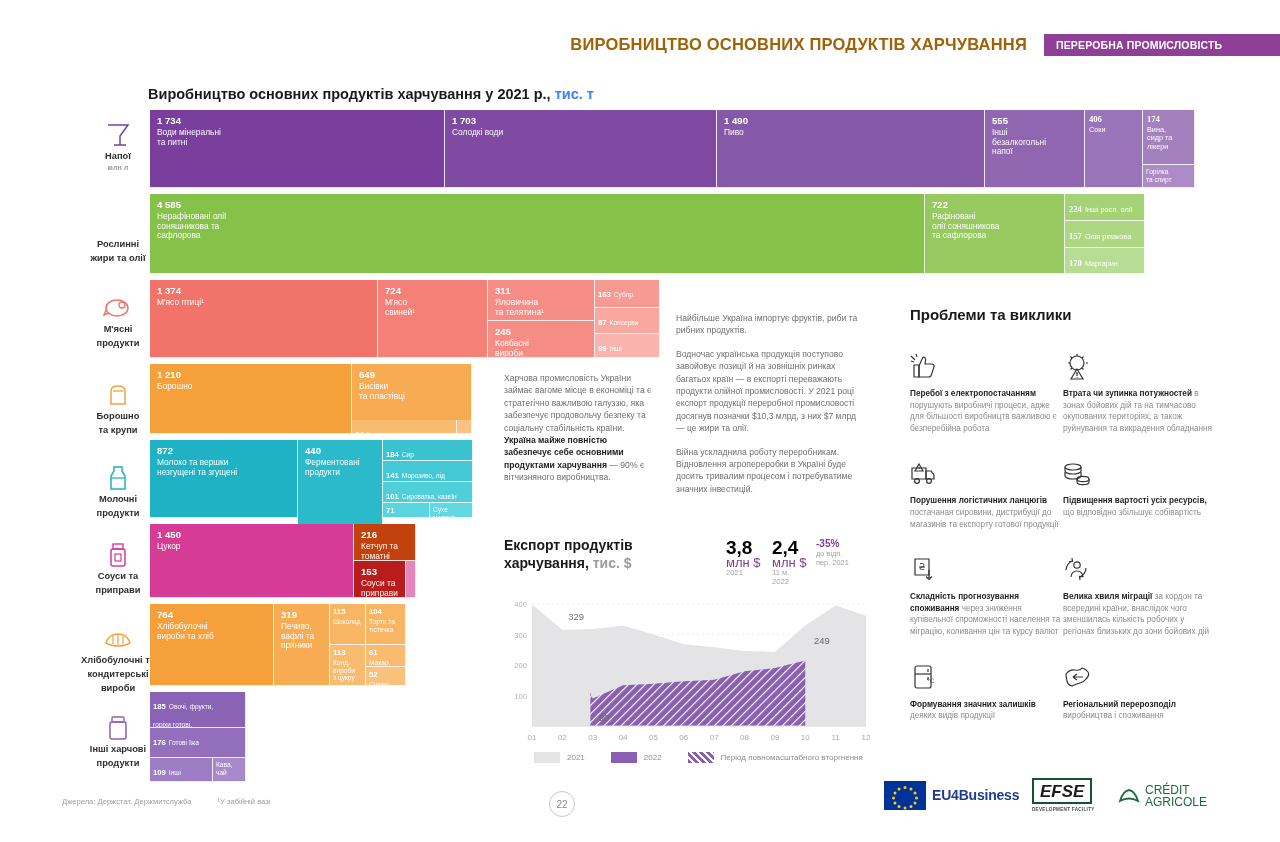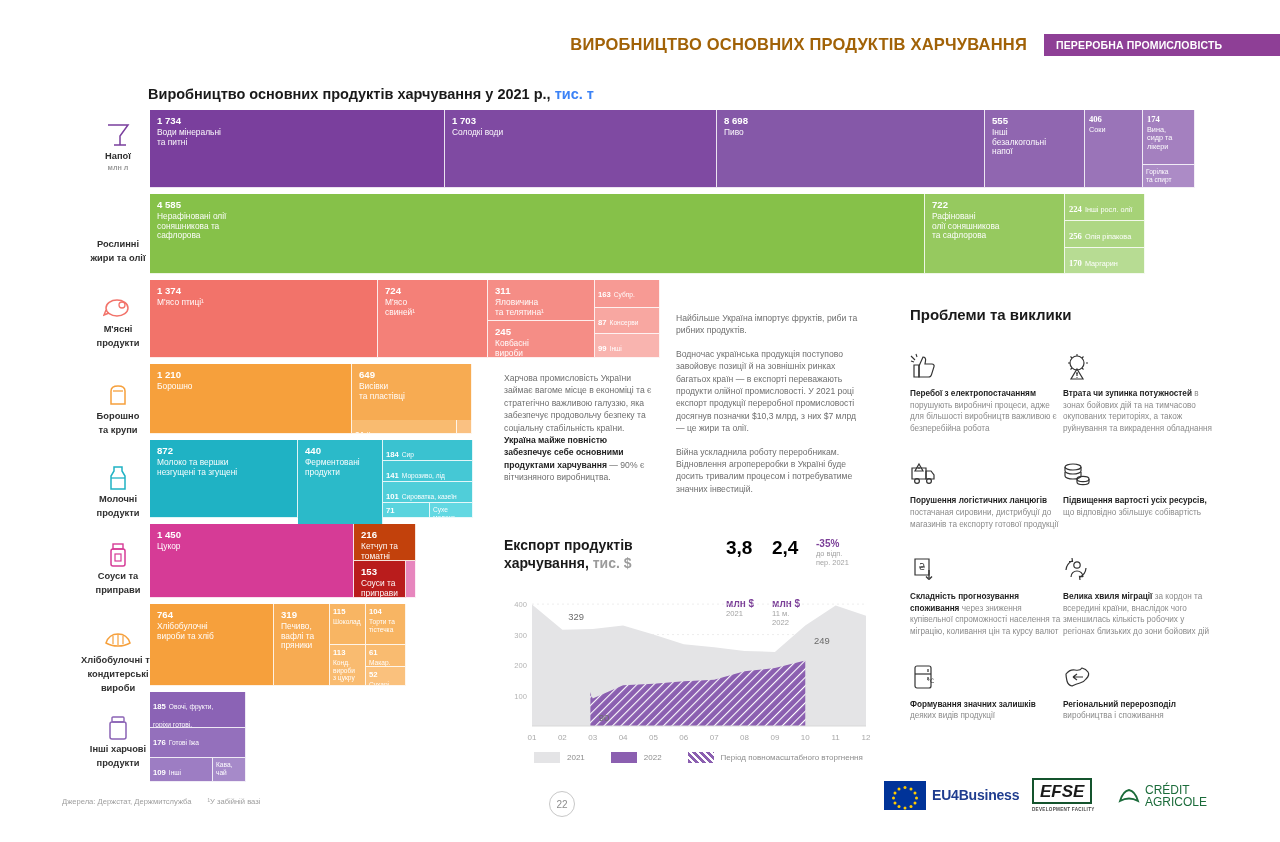--- a/index.html
+++ b/index.html
@@ -78,21 +78,21 @@
   #txt-a { left: 504px; top: 372px; width: 150px; }
   #txt-b { left: 676px; top: 312px; width: 186px; }
   #txt-b p + p { margin-top: 11px; }
 
   
   #chart-wrap { position: absolute; left: 504px; top: 536px; width: 370px; height: 230px; }
   #chart-title { font-size: 14px; font-weight: bold; color: #1a1a1a; line-height: 18px; width: 170px;}
   #chart-title .units { color: #9b9b9b; }
   .kpi { position: absolute; top: 2px; }
   .kpi .big { font-size: 19px; font-weight: bold; color: #000000; line-height: 20px; }
-  .kpi .cur { font-size: 10px; font-weight: bold; color: #7b3f98; line-height: 10px; margin-top: 41px; }
+  .kpi .cur { font-size: 13px; font-weight: normal; color: #7b3f98; line-height: 10px; }
   .kpi .per { font-size: 7.6px; color: #a3a3a3; line-height: 9px; }
   #kpi1 { left: 222px; } #kpi2 { left: 268px; }
   #kpi3 { left: 312px; }
   #kpi3 .big { font-size: 10px; color: #7b3f98; line-height: 12px;}
   #kpi3 .per { font-size: 7.4px; line-height: 8.6px; }
   #chart-svg { position: absolute; left: 0; top: 60px; }
   .ytick { font-size: 7.6px; fill: #b4b4b4; }
   .xtick { font-size: 8px; fill: #a9a9a9; }
   .dlabel { font-size: 9.4px; fill: #6a6a6a; }
   #legend { position: absolute; left: 30px; top: 216px; display: flex; gap: 26px; align-items: center;}
@@ -105,21 +105,21 @@
   #problem-grid {
     margin-top: 30px;
     display: grid; grid-template-columns: 152px 152px; gap: 26px 1px;
   }
   .pitem .pic { height: 28px; margin-bottom: 7px; }
   .pitem .ptxt { font-size: 8.2px; line-height: 11.6px; color: #8b8b8b; }
   .pitem .ptxt b { color: #1f1f1f; }
 
   
   #src { position: absolute; left: 62px; top: 797px; font-size: 7.6px; color: #9d9d9d; }
-  #src .fn { margin-left: 16px; }
+  #src .fn { margin-left: 26px; }
   #pagenum {
     position: absolute; left: 549px; top: 791px; width: 26px; height: 26px;
     border: 1px solid #c8c8c8; border-radius: 50%;
     display:flex; align-items:center; justify-content:center;
     font-size: 10px; color: #8d8d8d;
   }
   .logo { position: absolute; }
   #logo-eu { left: 884px; top: 781px; }
   #logo-efse { left: 1032px; top: 778px; }
   #logo-ca { left: 1118px; top: 784px; }
@@ -211,21 +211,21 @@
 <div id="tree">
     <div class="cell " style="left: 0px; top: 0px; width: 295px; height: 78px; background: rgb(122, 63, 157);">
       <span class="v">1 734</span>
       <span class="n">Води мінеральні<br>та питні</span>
     </div>
     <div class="cell " style="left: 295px; top: 0px; width: 272px; height: 78px; background: rgb(127, 74, 162);">
       <span class="v">1 703</span>
       <span class="n">Солодкі води</span>
     </div>
     <div class="cell " style="left: 567px; top: 0px; width: 268px; height: 78px; background: rgb(133, 88, 168);">
-      <span class="v">8 698</span>
+      <span class="v">1 490</span>
       <span class="n">Пиво</span>
     </div>
     <div class="cell " style="left: 835px; top: 0px; width: 100px; height: 78px; background: rgb(144, 102, 176);">
       <span class="v">555</span>
       <span class="n">Інші<br>безалкогольні<br>напої</span>
     </div>
     <div class="cell tiny" style="left: 935px; top: 0px; width: 58px; height: 78px; background: rgb(154, 116, 184);">
       <span class="v">406</span>
       <span class="n">Соки</span>
     </div>
@@ -238,21 +238,21 @@
     </div>
     <div class="cell " style="left: 0px; top: 84px; width: 775px; height: 80px; background: rgb(134, 193, 73);">
       <span class="v">4 585</span>
       <span class="n">Нерафіновані олії<br>соняшникова та<br>сафлорова</span>
     </div>
     <div class="cell " style="left: 775px; top: 84px; width: 140px; height: 80px; background: rgb(150, 201, 95);">
       <span class="v">722</span>
       <span class="n">Рафіновані<br>олії соняшникова<br>та сафлорова</span>
     </div>
     <div class="cell inline tiny" style="left: 915px; top: 84px; width: 80px; height: 27px; background: rgb(166, 210, 119);"><span class="v">224</span><span class="n">Інші росл. олії</span></div>
-    <div class="cell inline tiny" style="left: 915px; top: 111px; width: 80px; height: 27px; background: rgb(174, 215, 132);"><span class="v">256</span><span class="n">Олія ріпакова</span></div>
+    <div class="cell inline tiny" style="left: 915px; top: 111px; width: 80px; height: 27px; background: rgb(174, 215, 132);"><span class="v">157</span><span class="n">Олія ріпакова</span></div>
     <div class="cell inline tiny" style="left: 915px; top: 138px; width: 80px; height: 26px; background: rgb(183, 220, 147);"><span class="v">170</span><span class="n">Маргарин</span></div>
     <div class="cell " style="left: 0px; top: 170px; width: 228px; height: 78px; background: rgb(242, 115, 106);">
       <span class="v">1 374</span>
       <span class="n">М'ясо птиці¹</span>
     </div>
     <div class="cell " style="left: 228px; top: 170px; width: 110px; height: 78px; background: rgb(244, 128, 120);">
       <span class="v">724</span>
       <span class="n">М'ясо<br>свиней¹</span>
     </div>
     <div class="cell " style="left: 338px; top: 170px; width: 107px; height: 41px; background: rgb(245, 141, 134);">

